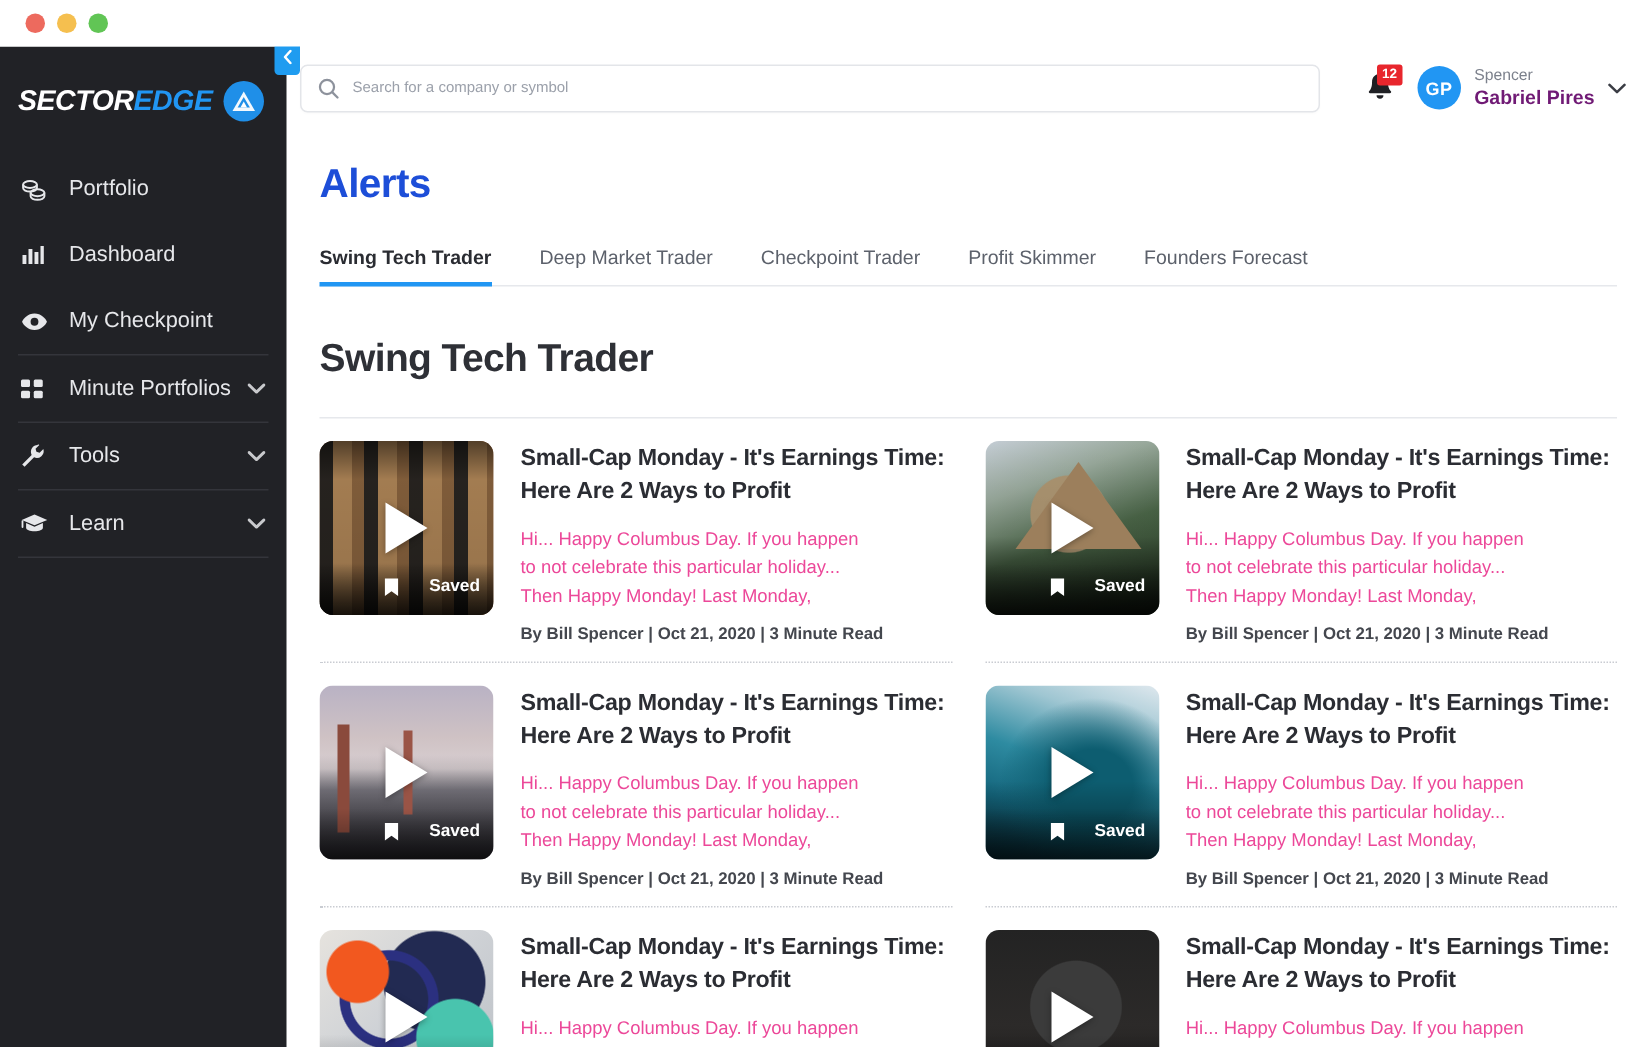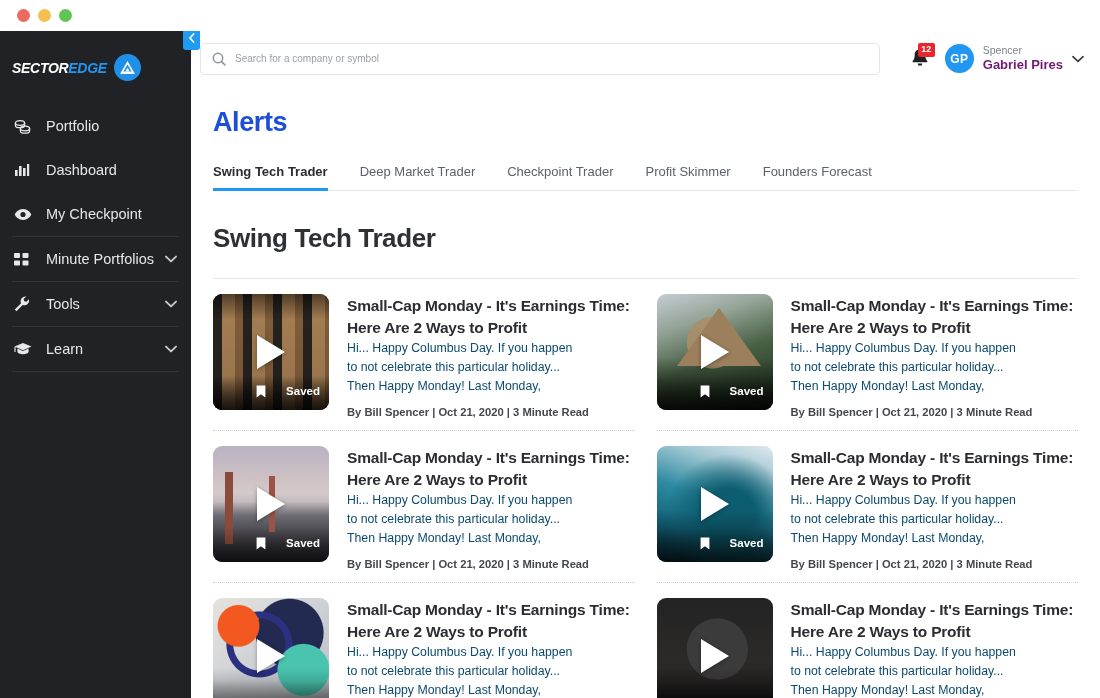--- a/index.html
+++ b/index.html
@@ -48,21 +48,21 @@
     z-index: 30;
   }
   .logo-row {
     display: flex;
     align-items: center;
     padding: 17px 0 0 12px;
     gap: 7px;
     height: 56px;
   }
   .logo-text {
-    font-size: 14px;
+    font-size: 19px;
     font-weight: bold;
     letter-spacing: -0.3px;
     font-style: italic;
     line-height: 1;
   }
   .logo-sector { color: #ffffff; }
   .logo-edge { color: #2196f3; }
   .logo-mark {
     width: 27px; height: 27px;
     border-radius: 50%;
@@ -280,23 +280,23 @@
   .card-body { flex: 1; min-width: 0; padding-top: 1px; }
   .card-title {
     font-size: 15.5px;
     font-weight: bold;
     color: #2b2d33;
     line-height: 1.42;
     letter-spacing: -0.2px;
   }
   .card-excerpt {
     font-size: 12.3px;
-    color: #0c4a6e;
+    color: #ec4899;
     line-height: 1.55;
-    margin-top: 0;
+    margin-top: 11px;
     white-space: pre-line;
   }
   .card-meta {
     font-size: 11.2px;
     color: #44474e;
     font-weight: bold;
     margin-top: 10px;
   }
 
   

